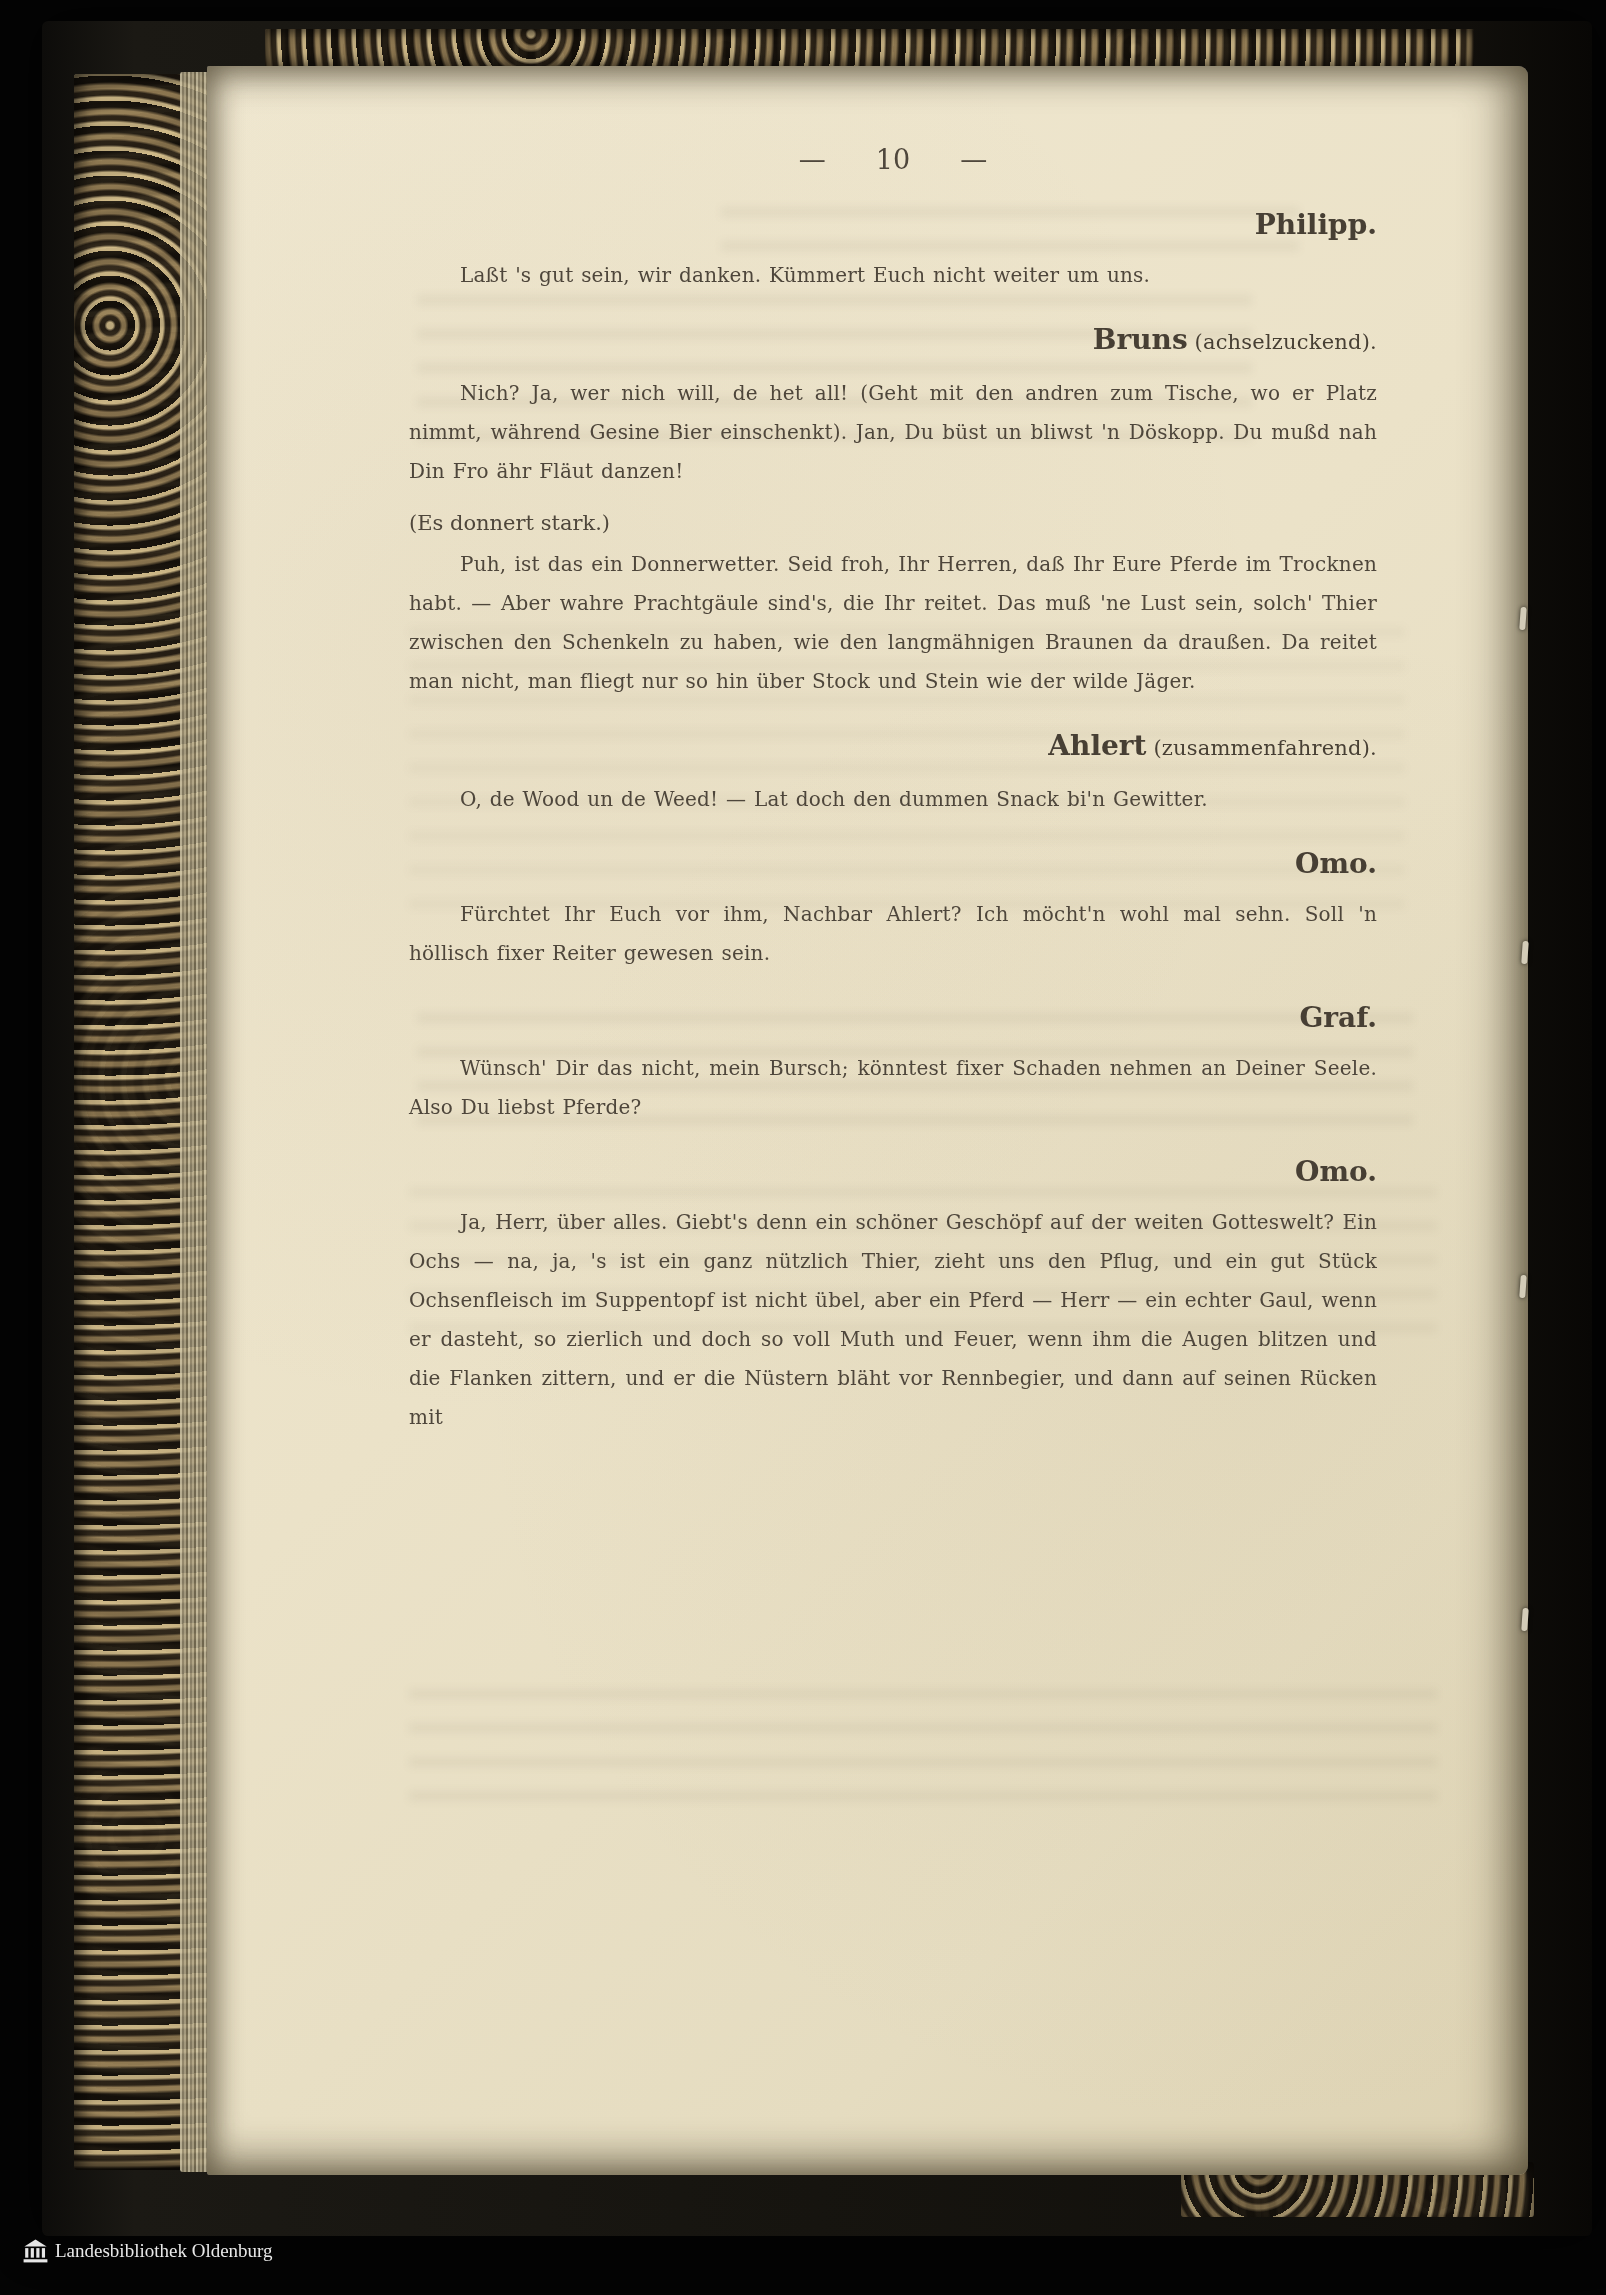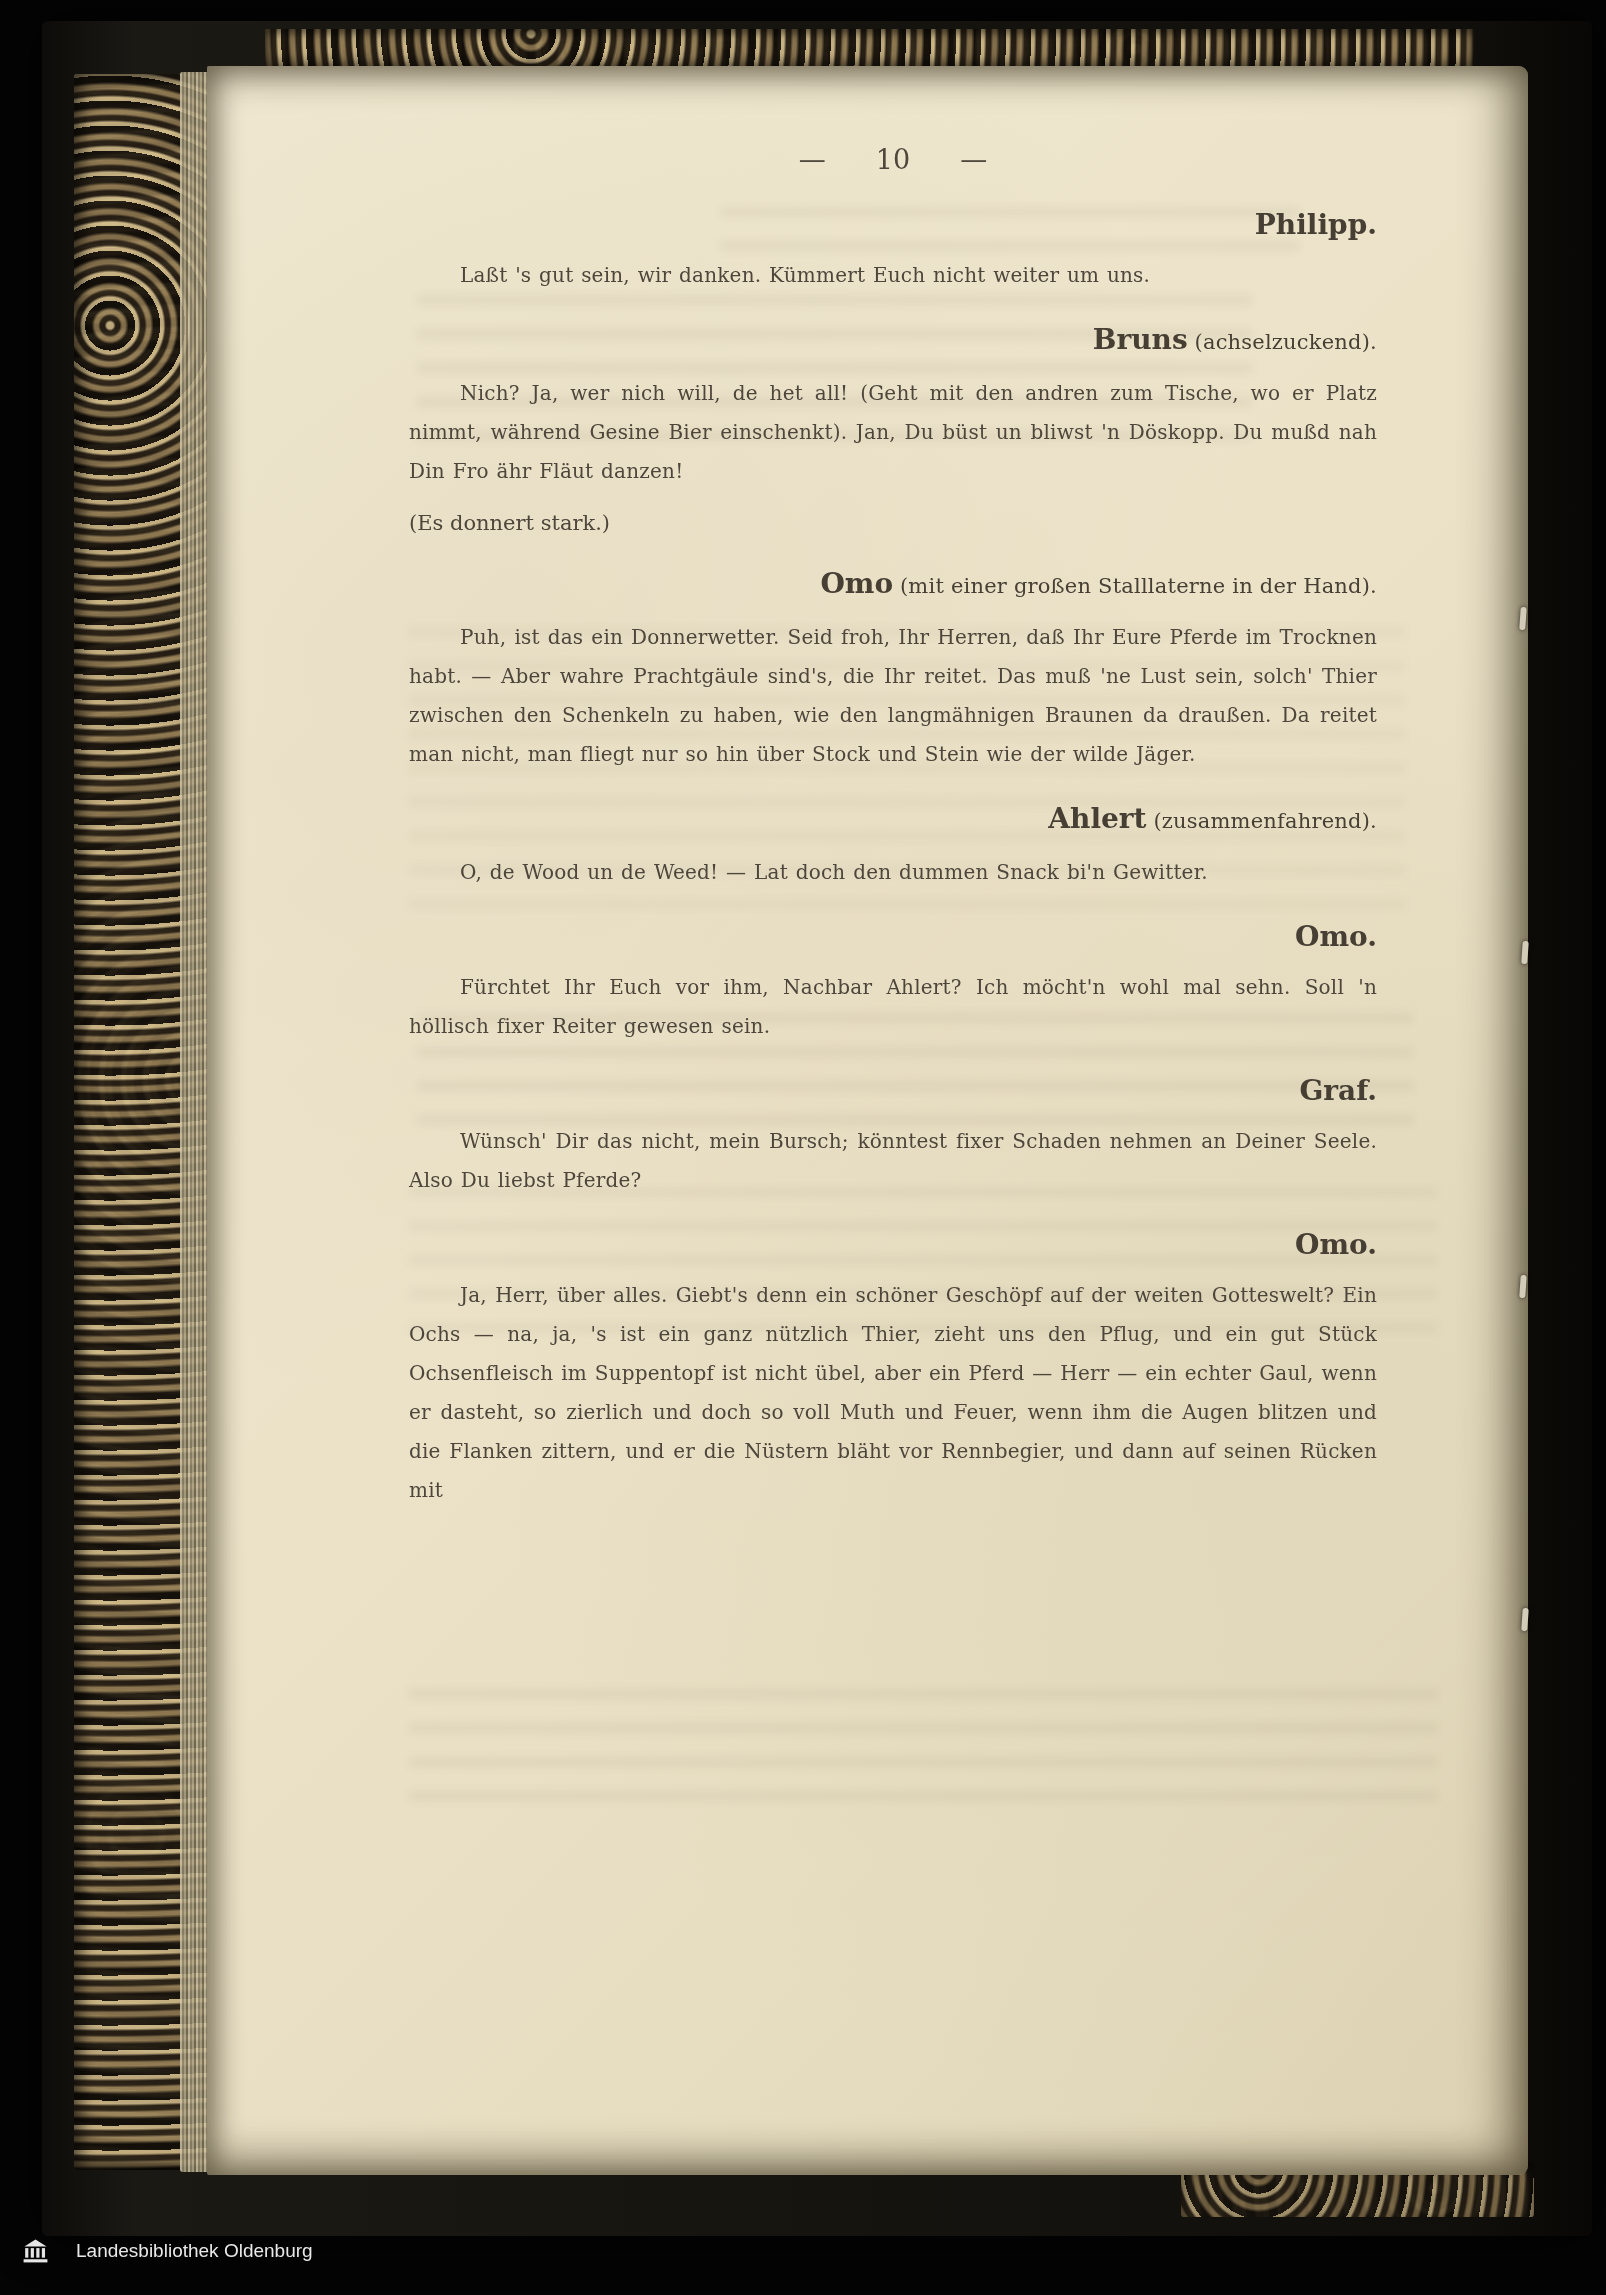--- a/index.html
+++ b/index.html
@@ -59,22 +59,22 @@
   
   .textblock{position:relative;z-index:2;padding:77px 151px 0 202px;color:#4e463b}
   .page-number{display:flex;justify-content:center;align-items:center;gap:50px;
     font-size:27px;line-height:34px;color:#4f473c;margin-bottom:29px}
   .speaker{text-align:right;font-size:28px;line-height:37px;font-weight:bold;color:#473f34;margin:26px 0 13px}
   .speaker-note{font-size:21px;font-weight:normal;letter-spacing:0.2px}
   .para{font-size:20px;line-height:39px;text-align:justify;text-indent:51px;letter-spacing:0.2px;word-spacing:1.2px}
   .stage{text-align:left;font-size:21px;line-height:32px;margin:16px 0 6.4px}
 
   
-  .footer{position:absolute;left:21px;top:2236px;display:flex;align-items:center;gap:26px;
-    color:#e9e9e9;font-family:Liberation Sans, sans-serif;font-size:19px;line-height:27px}
+  .footer{position:absolute;left:21px;top:2236px;display:flex;align-items:center;gap:5px;
+    color:#e9e9e9;font-family:Liberation Serif, serif;font-size:19px;line-height:27px}
   .logo{display:inline-flex;width:29px;height:29px;align-items:center;justify-content:center}
 </style>
 </head>
 <body>
 
 <div id="screen">
 
   <div class="book"></div>
 
   <div class="marble-tex marble-top"></div>
@@ -96,21 +96,20 @@
         <span>—</span>
         <span>10</span>
         <span>—</span>
       </div>
       <div>
           <div class="speaker"><span class="speaker-name">Philipp.</span></div>
           <div class="para">Laßt 's gut sein, wir danken.  Kümmert Euch nicht weiter um uns.</div>
           <div class="speaker"><span class="speaker-name">Bruns</span><span class="speaker-note"> (achselzuckend).</span></div>
           <div class="para">Nich?  Ja, wer nich will, de het all!  (Geht mit den andren zum Tische, wo er Platz nimmt, während Gesine Bier einschenkt).  Jan, Du büst un bliwst 'n Döskopp.  Du mußd nah Din Fro ähr Fläut danzen!</div>
           <div class="stage">(Es donnert stark.)</div>
-          <div class="speaker"><span class="speaker-name">Omo</span><span class="speaker-note"> (mit einer großen Stalllaterne in der Hand).</span></div>
           <div class="para">Puh, ist das ein Donnerwetter.  Seid froh, Ihr Herren, daß Ihr Eure Pferde im Trocknen habt. — Aber wahre Prachtgäule sind's, die Ihr reitet.  Das muß 'ne Lust sein, solch' Thier zwischen den Schenkeln zu haben, wie den langmähnigen Braunen da draußen.  Da reitet man nicht, man fliegt nur so hin über Stock und Stein wie der wilde Jäger.</div>
           <div class="speaker"><span class="speaker-name">Ahlert</span><span class="speaker-note"> (zusammenfahrend).</span></div>
           <div class="para">O, de Wood un de Weed! — Lat doch den dummen Snack bi'n Gewitter.</div>
           <div class="speaker"><span class="speaker-name">Omo.</span></div>
           <div class="para">Fürchtet Ihr Euch vor ihm, Nachbar Ahlert?  Ich möcht'n wohl mal sehn.  Soll 'n höllisch fixer Reiter gewesen sein.</div>
           <div class="speaker"><span class="speaker-name">Graf.</span></div>
           <div class="para">Wünsch' Dir das nicht, mein Bursch; könntest fixer Schaden nehmen an Deiner Seele.  Also Du liebst Pferde?</div>
           <div class="speaker"><span class="speaker-name">Omo.</span></div>
           <div class="para">Ja, Herr, über alles.  Giebt's denn ein schöner Geschöpf auf der weiten Gotteswelt?  Ein Ochs — na, ja, 's ist ein ganz nützlich Thier, zieht uns den Pflug, und ein gut Stück Ochsenfleisch im Suppentopf ist nicht übel, aber ein Pferd — Herr — ein echter Gaul, wenn er dasteht, so zierlich und doch so voll Muth und Feuer, wenn ihm die Augen blitzen und die Flanken zittern, und er die Nüstern bläht vor Rennbegier, und dann auf seinen Rücken mit</div>
         </div>

